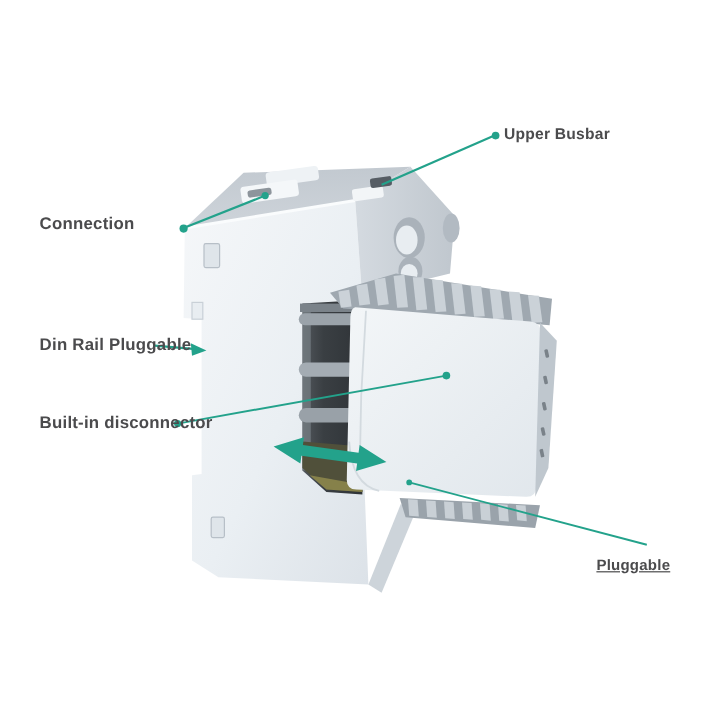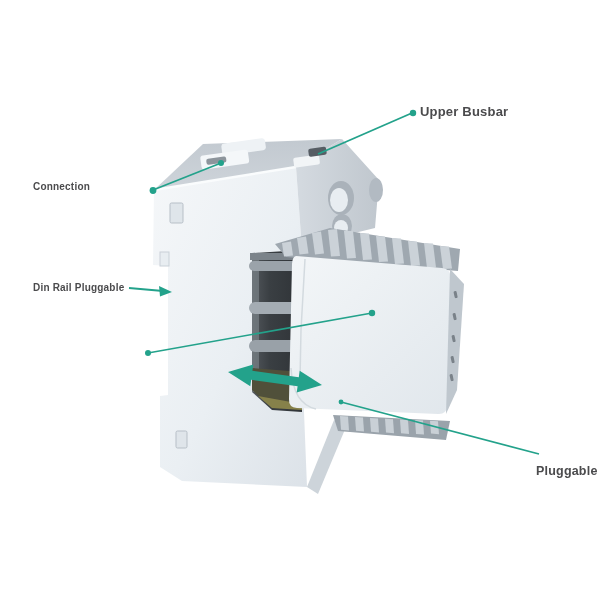--- a/index.html
+++ b/index.html
@@ -15,27 +15,27 @@
     background:var(--background, #ffffff);
   }
   svg{position:absolute;left:0;top:0;}
   .label{
     position:absolute;
     font-weight:bold;
     color:var(--label-text,#4B4B4D);
     letter-spacing:0.2px;
     white-space:nowrap;
     line-height:13.5px;
-    font-size:10px;
+    font-size:14px;
   }
   .label-upper{left:420px;top:105px;font-size:13px;}
   .label-connection{left:33px;top:180px;}
   .label-dinrail{left:33px;top:281px;}
   .label-disconnector{left:33px;top:346px;}
-  .label-pluggable{left:536px;top:465px;font-size:12.5px;}
+  .label-pluggable{left:497px;top:465px;font-size:12.5px;text-decoration:underline;}
 
   
   .face-front{fill:url(#gradFront);}
   .face-top{fill:url(#gradTop);}
   .face-side{fill:url(#gradSide);}
   .cavity{fill:url(#gradCavity);}
   .module-face{fill:url(#gradModule);}
   .annot{stroke:var(--accent,#23A28B);fill:none;}
   .annot-fill{fill:var(--accent,#23A28B);stroke:none;}
 </style>
@@ -185,15 +185,16 @@
   </svg>
 
   <div class="label label-upper">Upper Busbar</div>
 
   <div class="label label-connection">
     <div>Connection</div>
   </div>
 
   <div class="label label-dinrail">Din Rail Pluggable</div>
 
+  <div class="label label-disconnector">Built-in disconnector</div>
 
   <div class="label label-pluggable">Pluggable</div>
 </div>
 
 </body></html>

